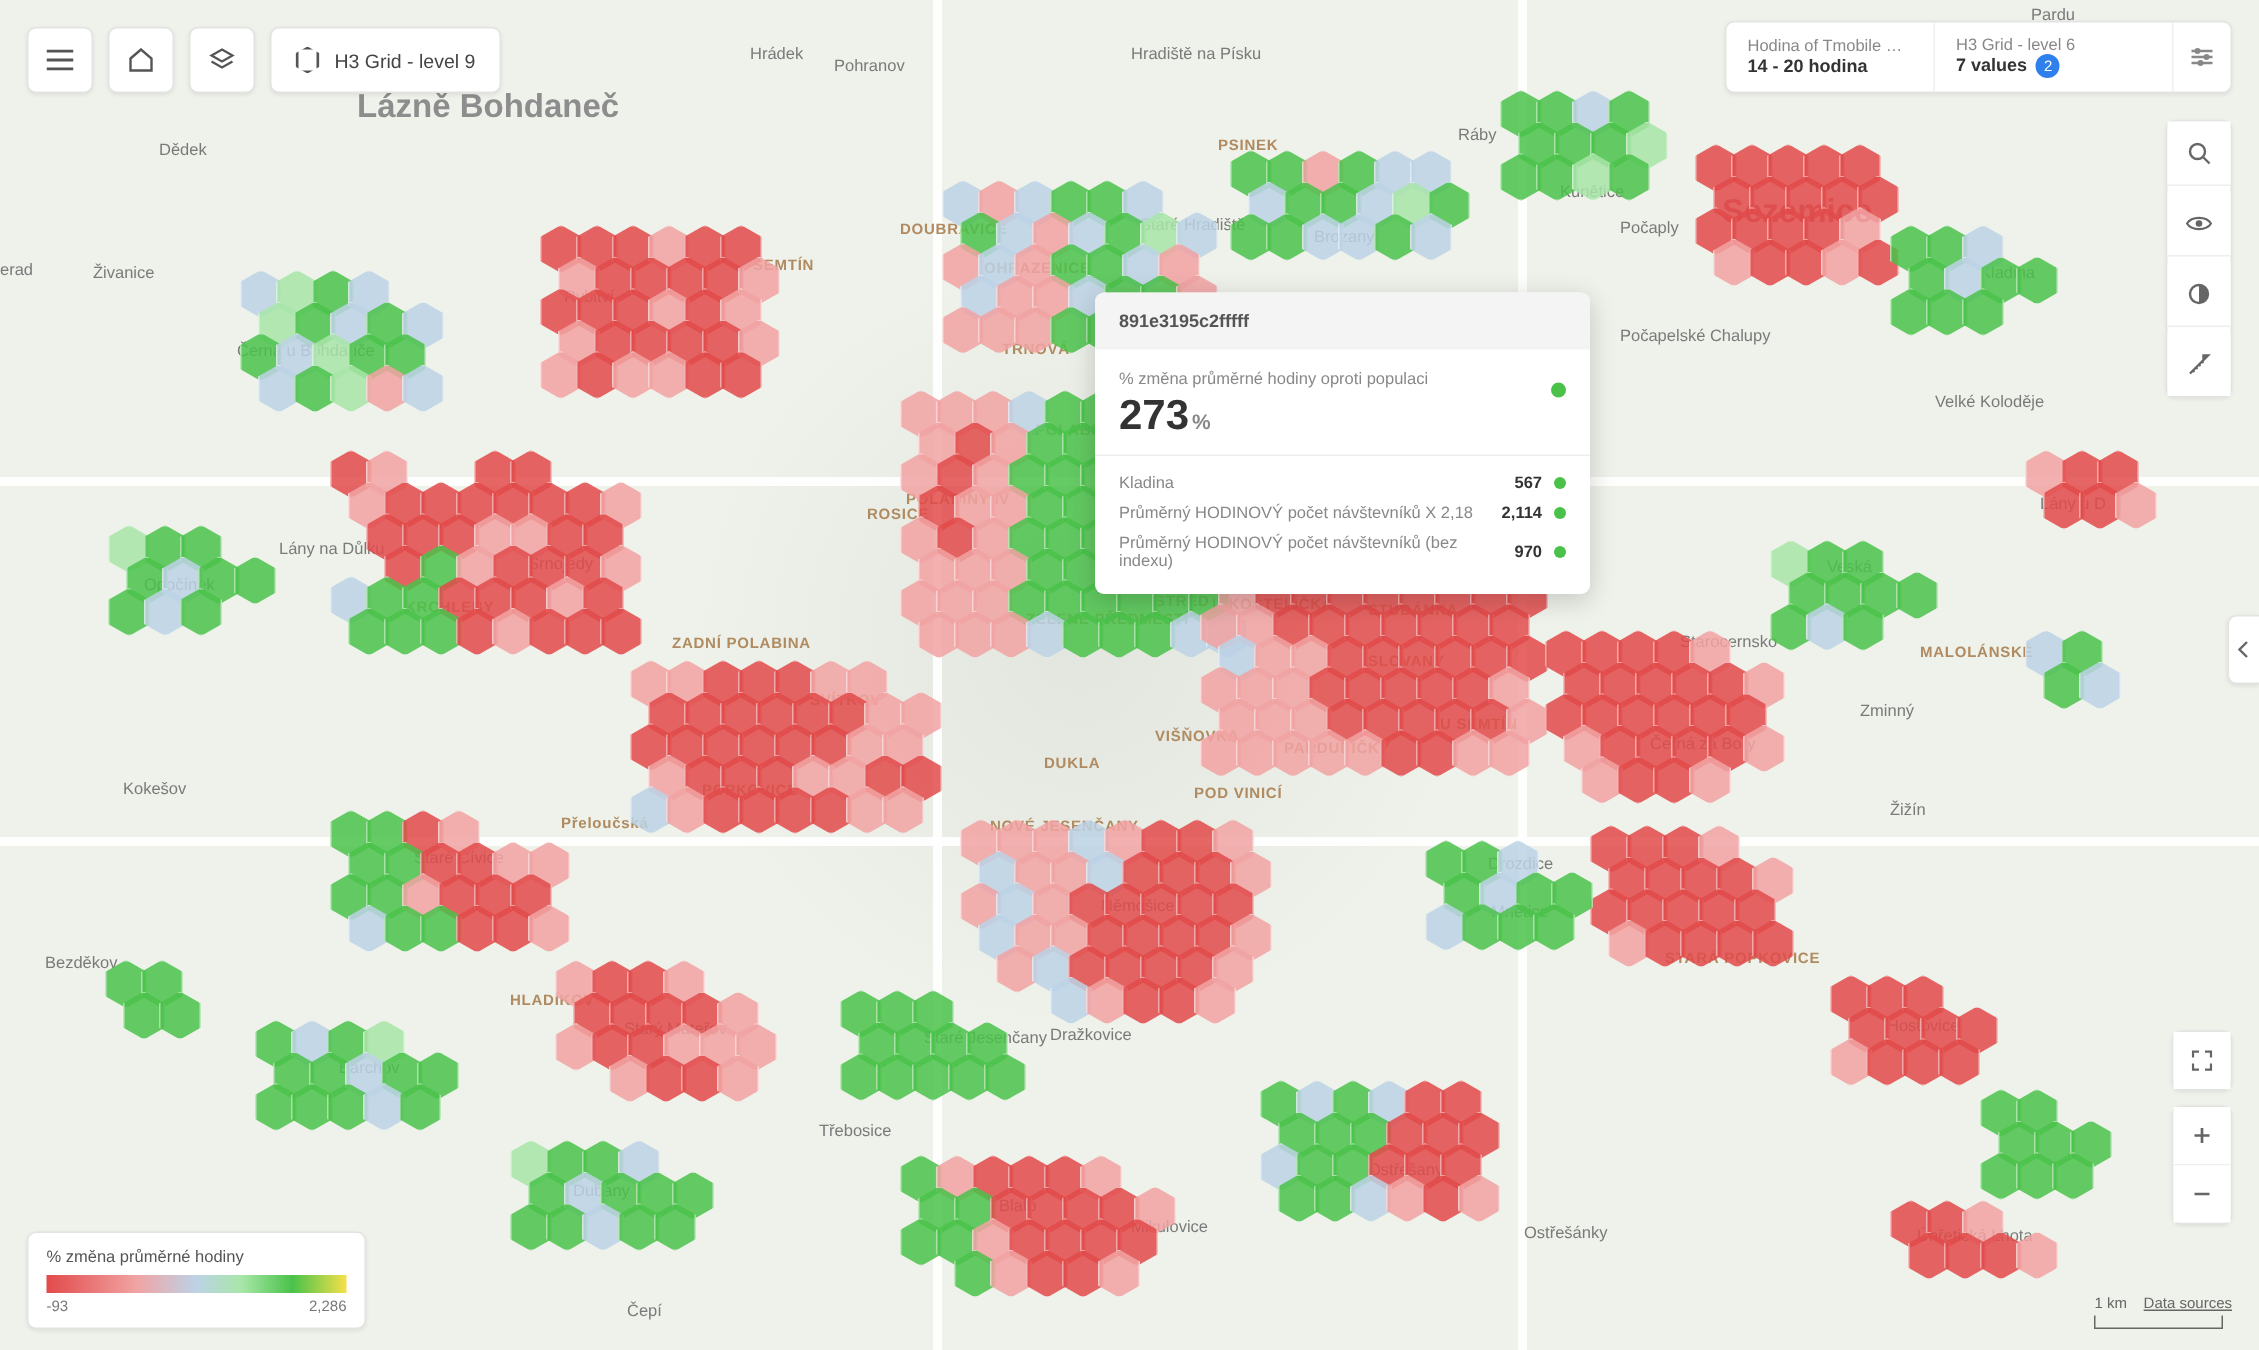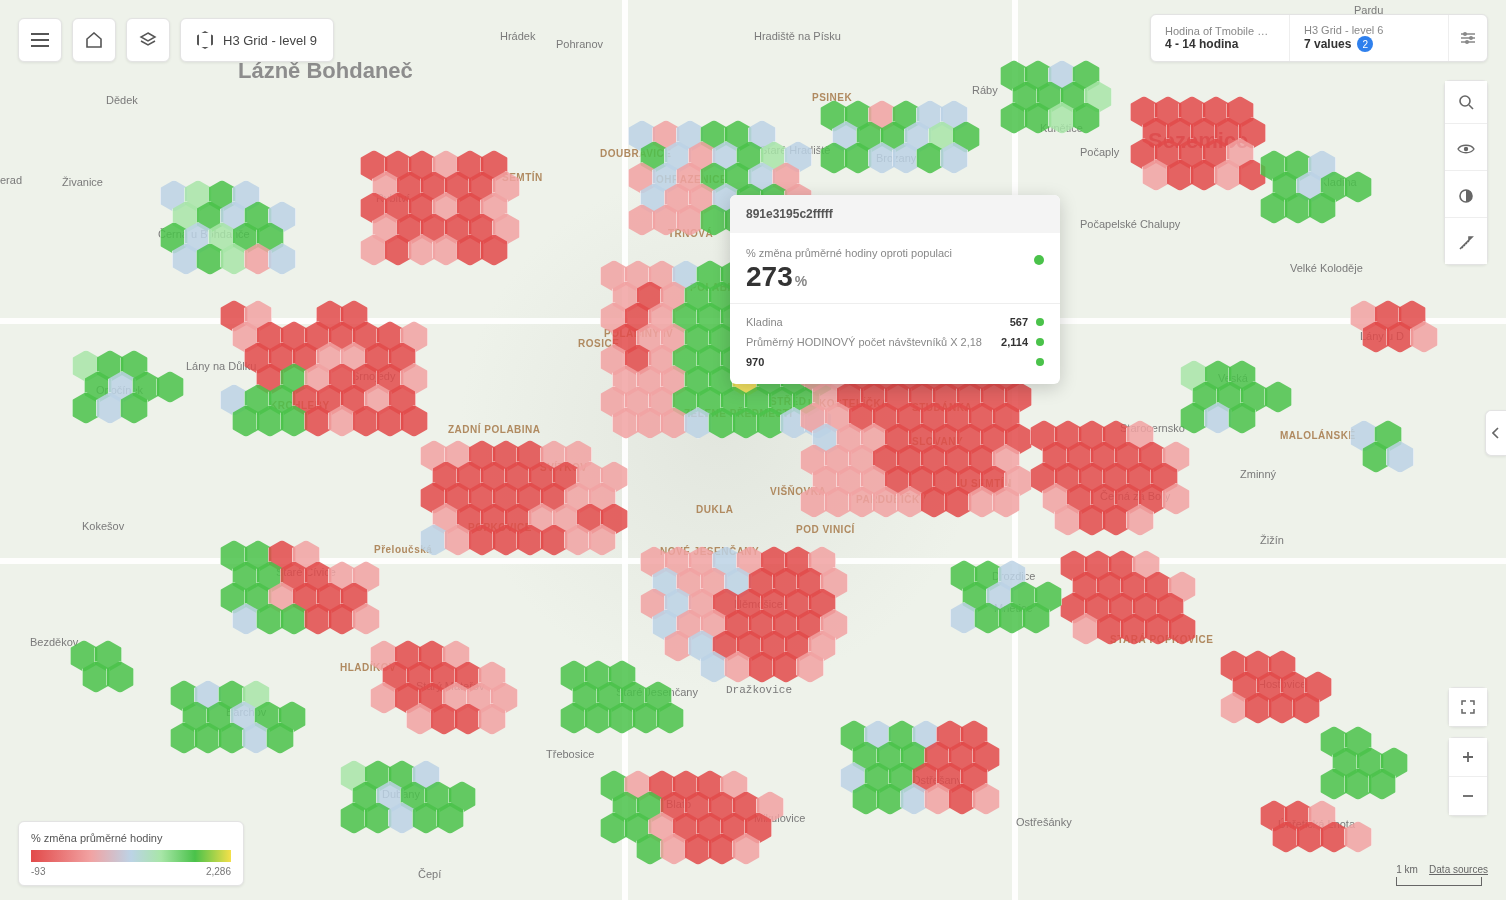--- a/index.html
+++ b/index.html
@@ -96,21 +96,21 @@
       <div class="place" style="left: 1360px; top: 330px;">Lány u D</div>
       <div class="place" style="left: 1218px; top: 372px;">Veská</div>
       <div class="place" style="left: 1240px; top: 468px;">Zminný</div>
       <div class="place" style="left: 1260px; top: 534px;">Žižín</div>
       <div class="place" style="left: 992px; top: 570px;">Drozdice</div>
       <div class="place" style="left: 994px; top: 602px;">Mnětice</div>
       <div class="place" style="left: 1258px; top: 678px;">Hostovice</div>
       <div class="place" style="left: 1278px; top: 818px;">Úhřetická Lhota</div>
       <div class="place" style="left: 912px; top: 774px;">Ostřešany</div>
       <div class="place" style="left: 1016px; top: 816px;">Ostřešánky</div>
-      <div class="place" style="left: 726px; top: 684px; font-family: Liberation Mono, monospace;">Dražkovice</div>
+      <div class="place" style="left: 700px; top: 684px;">Dražkovice</div>
       <div class="place" style="left: 754px; top: 812px;">Mikulovice</div>
       <div class="place" style="left: 666px; top: 798px;">Blato</div>
       <div class="place" style="left: 616px; top: 686px;">Staré Jesenčany</div>
       <div class="place" style="left: 416px; top: 680px;">Starý Mateřov</div>
       <div class="place" style="left: 546px; top: 748px;">Třebosice</div>
       <div class="place" style="left: 226px; top: 706px;">Barchov</div>
       <div class="place" style="left: 382px; top: 788px;">Dubany</div>
       <div class="place" style="left: 418px; top: 868px;">Čepí</div>
       <div class="place" style="left: 30px; top: 636px;">Bezděkov</div>
       <div class="place" style="left: 82px; top: 520px;">Kokešov</div>
@@ -823,20 +823,21 @@
           <span class="k">Kladina</span>
           <span class="v">567</span>
           <span class="d"></span>
         </div>
         <div class="row">
           <span class="k">Průměrný HODINOVÝ počet návštevníků X 2,18</span>
           <span class="v">2,114</span>
           <span class="d"></span>
         </div>
         <div class="row">
+          <span class="k">Průměrný HODINOVÝ počet návštevníků (bez indexu)</span>
           <span class="v">970</span>
           <span class="d"></span>
         </div>
       </div>
   </div>
 </div>
 
 <div class="tl">
   <div class="btn">
     <svg width="18" height="14" viewBox="0 0 18 14">
@@ -855,21 +856,21 @@
   </div>
   <div class="grid-chip">
     <span class="hexicon"></span>
     <span>H3 Grid - level 9</span>
   </div>
 </div>
 
 <div class="tr">
   <div class="cell">
     <span>Hodina of Tmobile …</span>
-    <b>4 - 14 hodina</b>
+    <b>14 - 20 hodina</b>
   </div>
   <div class="cell" style="min-width:130px">
     <span>H3 Grid - level 6</span>
     <span><b>7 values</b><span class="badge">2</span></span>
   </div>
   <div class="act">
     <svg width="18" height="14" viewBox="0 0 18 14">
         <path d="M2 3h14M2 7h14M2 11h14" stroke="#888" stroke-width="1.6"></path>
         <circle cx="6" cy="3" r="2" fill="#888"></circle>
         <circle cx="12" cy="7" r="2" fill="#888"></circle>

